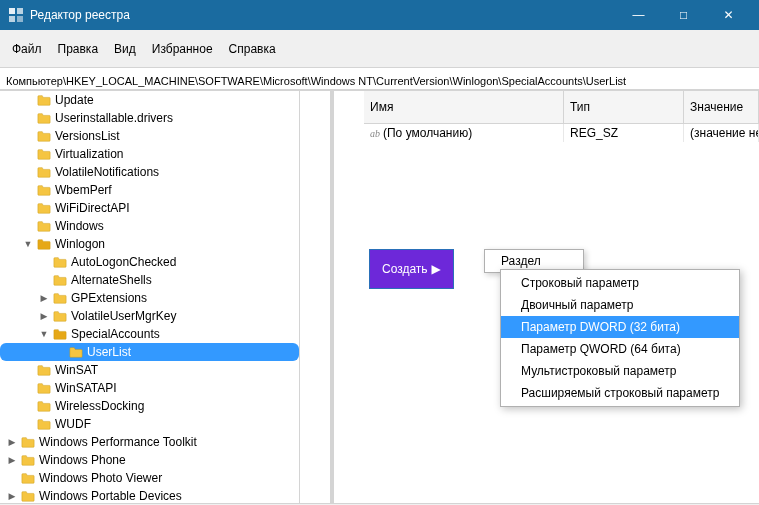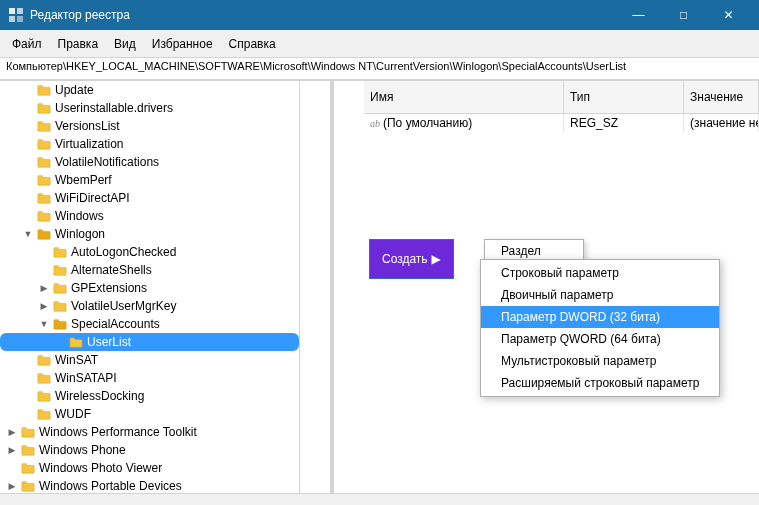--- a/index.html
+++ b/index.html
@@ -52,40 +52,40 @@
       color: white;
       background: transparent;
       border: none;
     }
 
     
     .menu-bar {
       background: #f0f0f0;
       display: flex;
       align-items: center;
-      height: 28px;
+      height: 38px;
       padding: 12px 4px;
       border-bottom: 1px solid #d4d4d4;
     }
     .menu-item {
       padding: 2px 8px;
       cursor: pointer;
       font-size: 12px;
       border-radius: 2px;
     }
 
     
     .address-bar {
       background: white;
       height: 22px;
       padding: 2px 6px;
       font-size: 11px;
       border-bottom: 1px solid #d4d4d4;
       display: flex;
-      align-items: flex-start;
+      align-items: flex-end;
       white-space: nowrap;
       overflow: hidden;
     }
 
     
     .main-content {
       display: flex;
       height: calc(505px - 30px - 22px - 22px - 18px);
       background: white;
       border-top: 1px solid #d4d4d4;
@@ -557,21 +557,21 @@
           <span>▶</span>
         </button>
       </div>
 
       <div style="position:absolute; left:120px; top:158px; background:white; border:1px solid #b0b0b0; min-width:100px; box-shadow:2px 2px 6px rgba(0,0,0,0.2);">
         <div style="padding:4px 16px; font-size:12px; cursor:pointer;">
           <span>Раздел</span>
         </div>
       </div>
 
-      <div class="context-menu" style="left:116px; top:178px;">
+      <div class="context-menu" style="left:136px; top:178px;">
         <div class="ctx-item">
           <span>Строковый параметр</span>
         </div>
         <div class="ctx-item">
           <span>Двоичный параметр</span>
         </div>
         <div class="ctx-item highlighted">
           <span>Параметр DWORD (32 бита)</span>
         </div>
         <div class="ctx-item">

